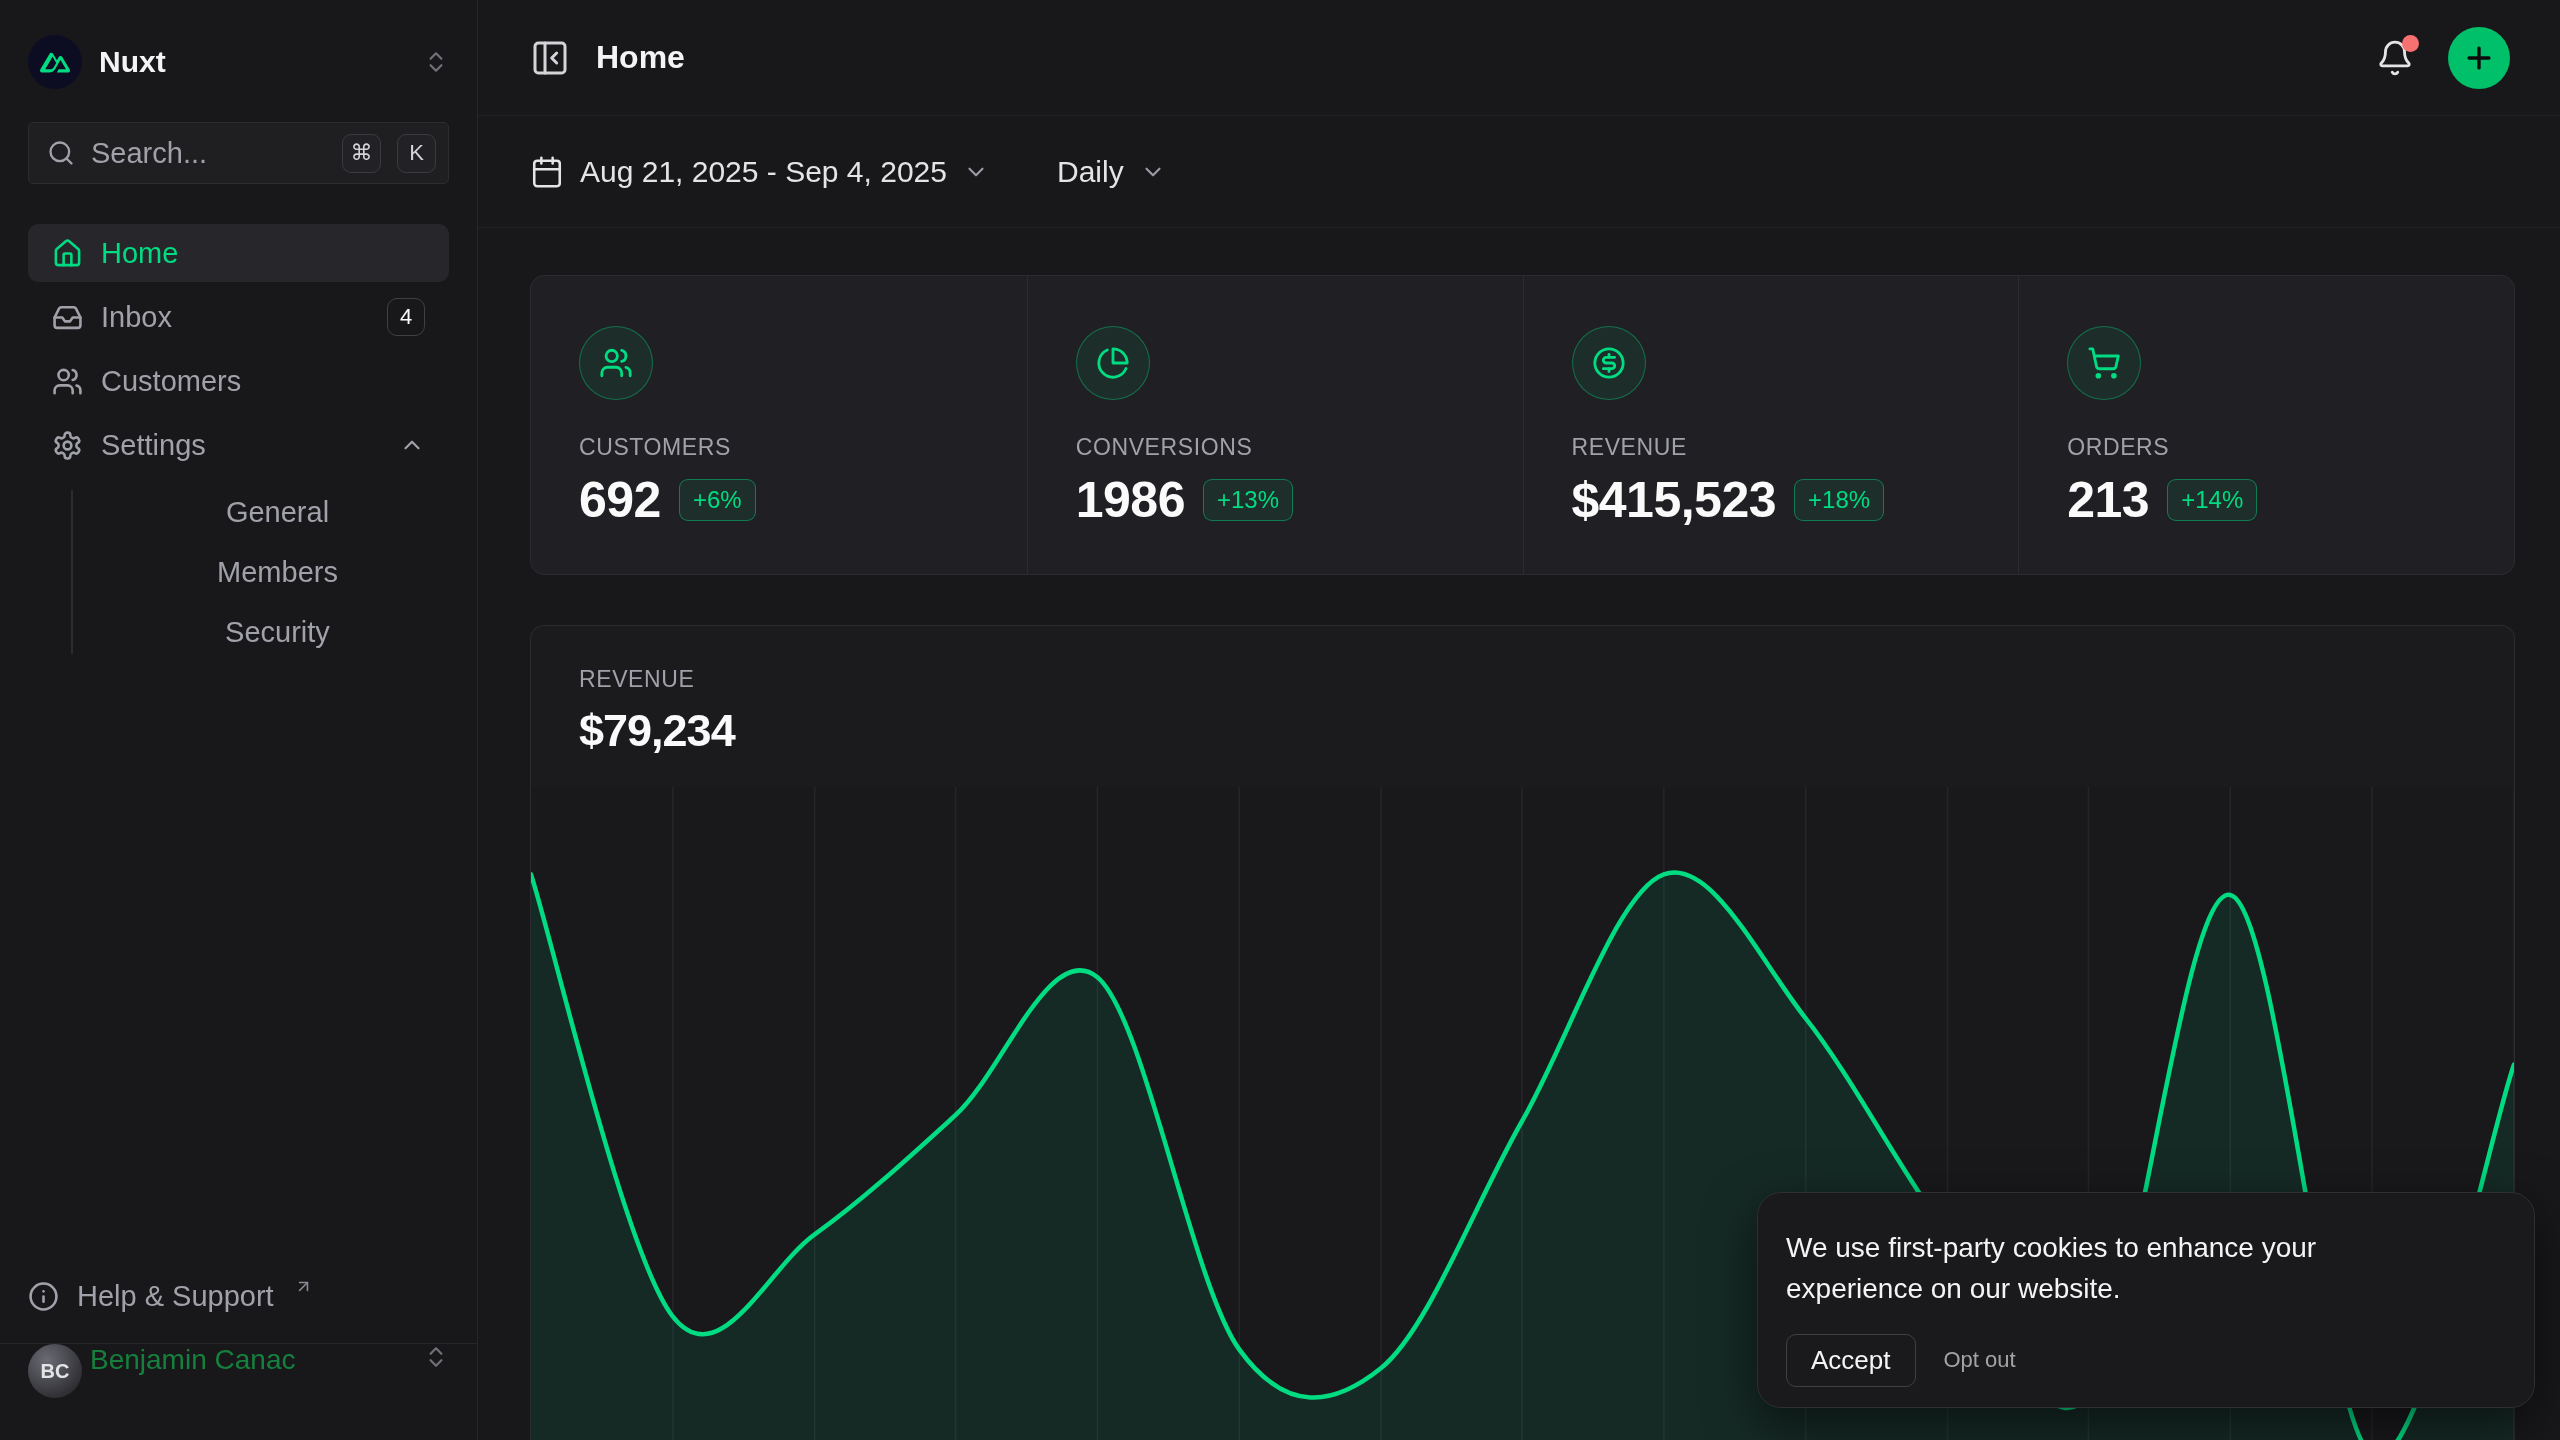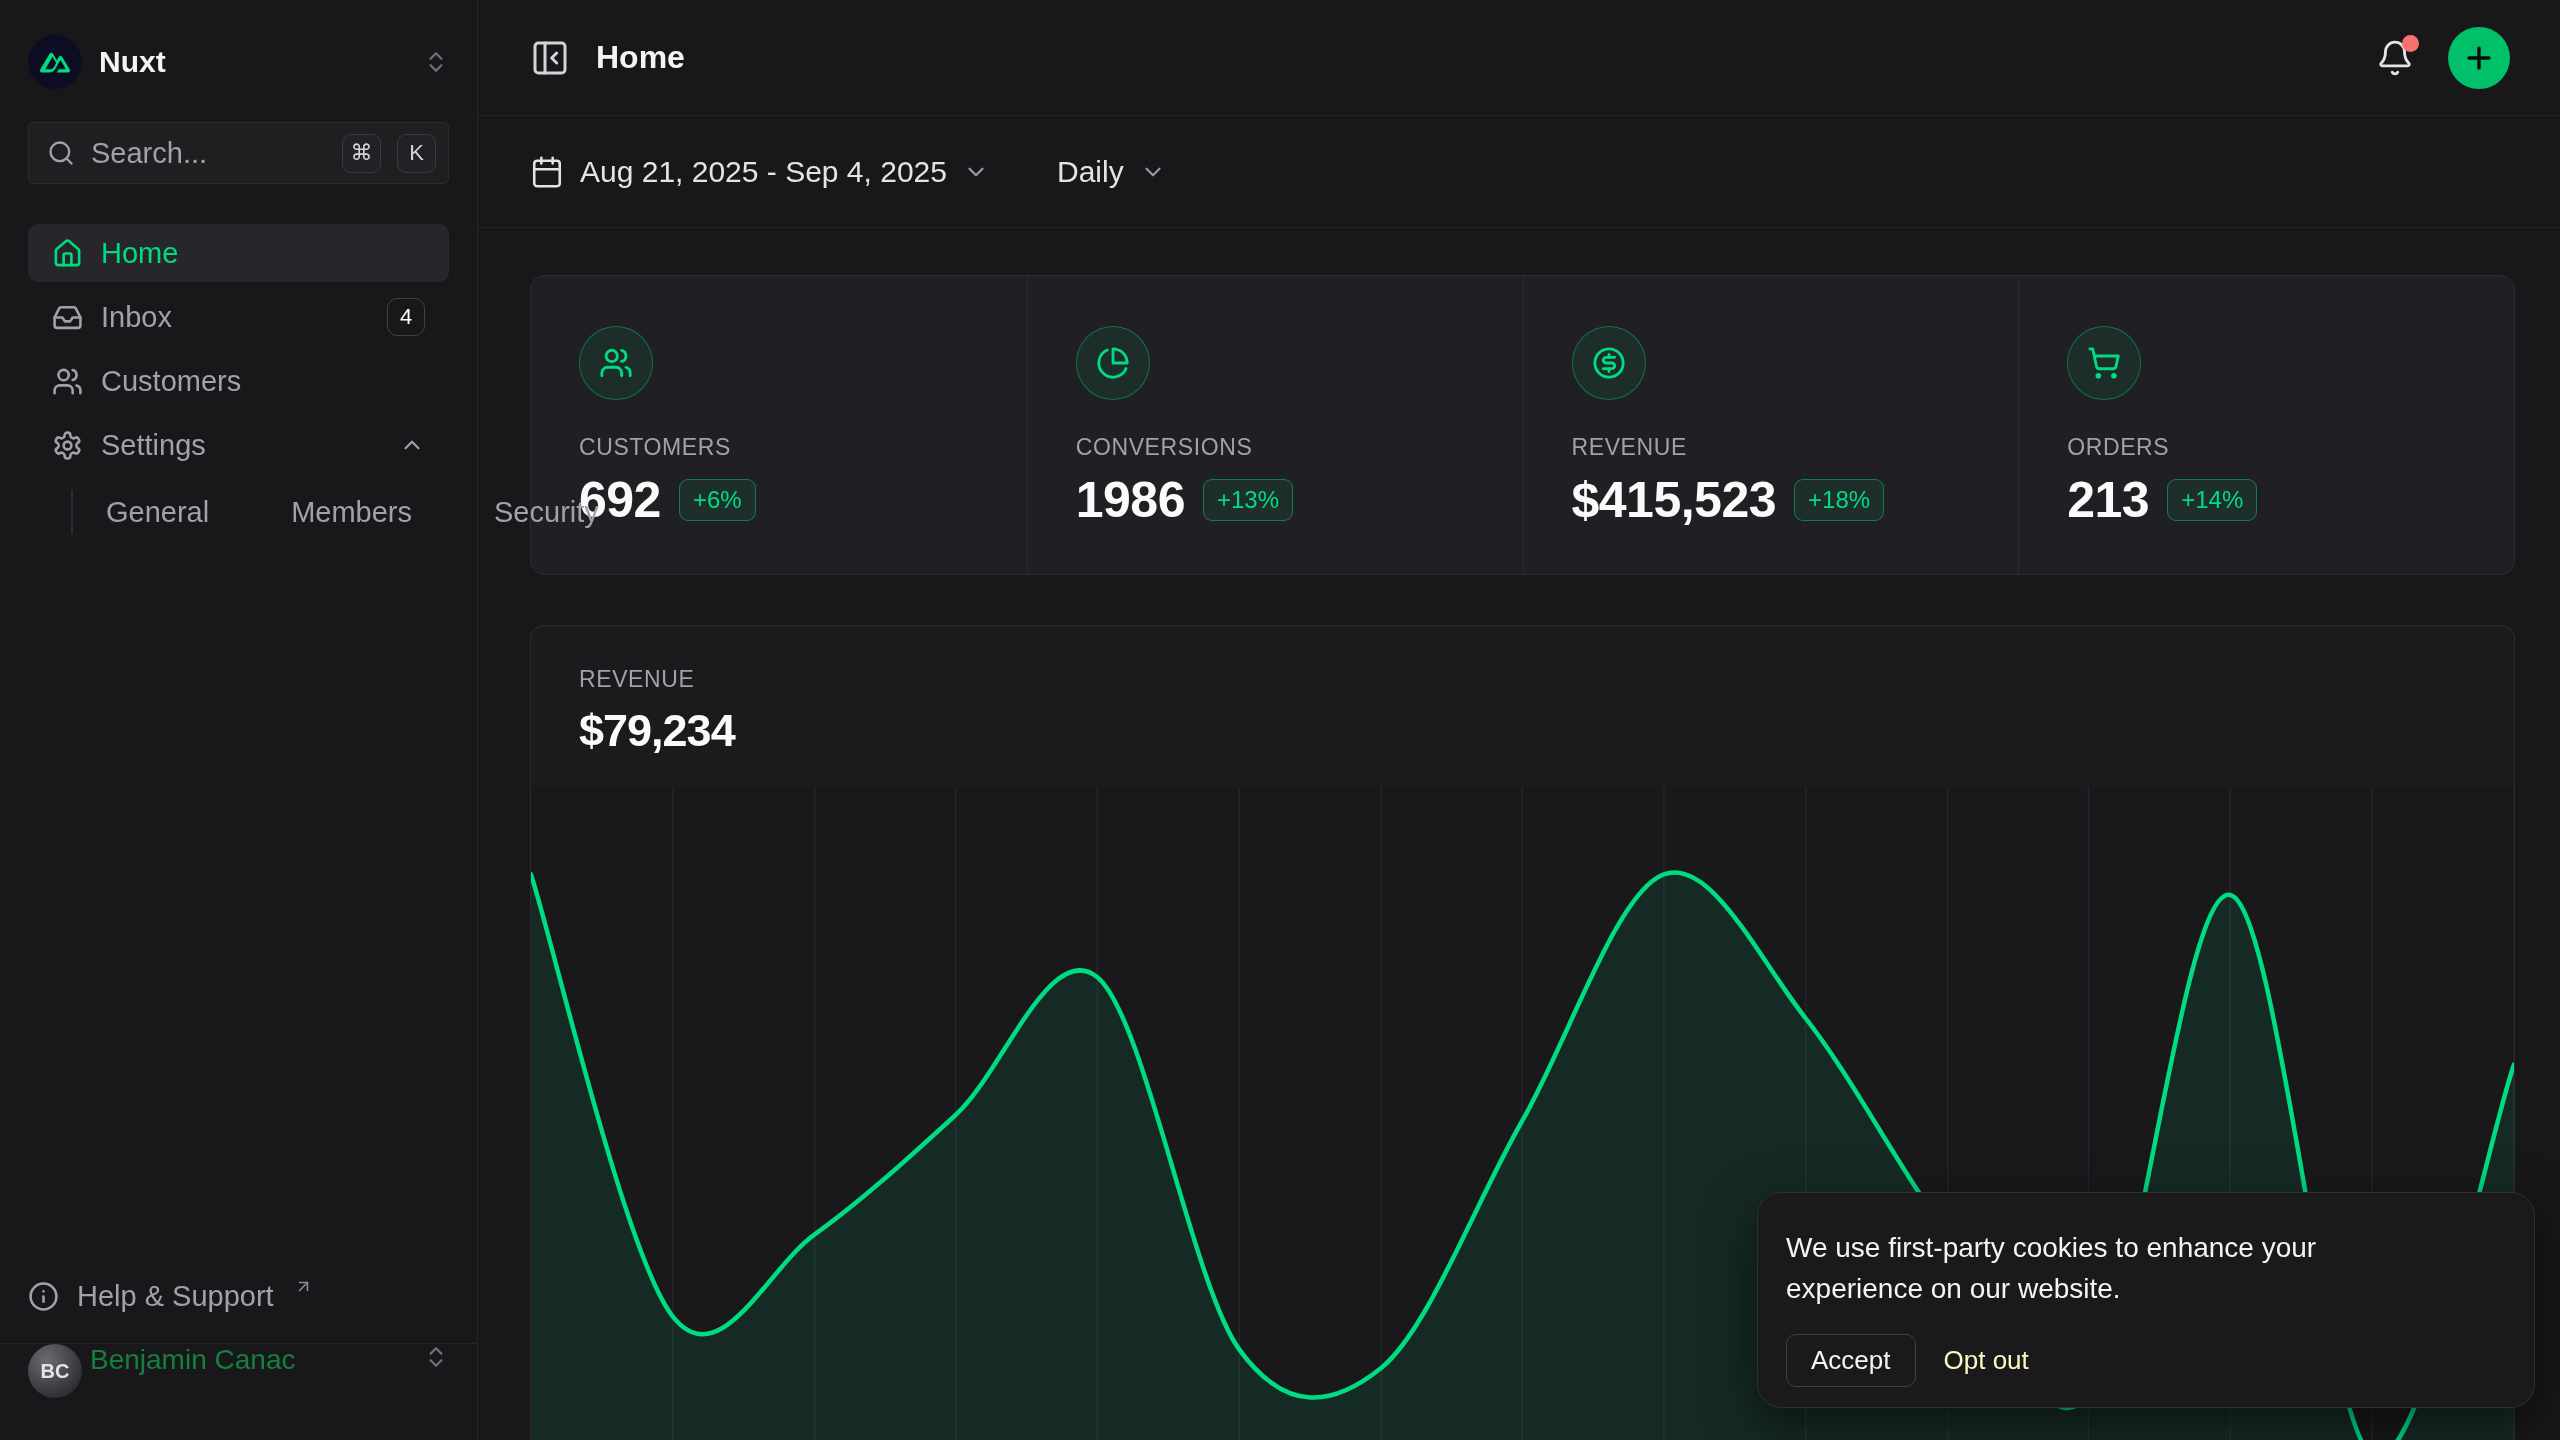--- a/index.html
+++ b/index.html
@@ -48,21 +48,21 @@
     display:flex; align-items:center; gap:18px;
     font-size:29px; font-weight:500; color:#a1a1aa; cursor:pointer;
   }
   .nav-item.active { background:#26262b; color:#00dc82; }
   .nav-badge {
     margin-left:auto; min-width:38px; height:38px; padding:0 8px;
     border:1.5px solid #3f3f46; border-radius:10px; color:#fafafa;
     font-size:22px; display:flex; align-items:center; justify-content:center;
   }
   .nav-chevron { margin-left:auto; color:#a1a1aa; }
-  .subnav { position:relative; margin-top:4px; display:flex; flex-direction:row; gap:4px;align-items:center; }
+  .subnav { position:relative; margin-top:4px; display:flex; flex-direction:column; gap:4px;align-items:center; }
   .subnav::before {
     content:""; position:absolute; left:43px; top:6px; bottom:6px;
     width:1.5px; background:#2b2b31;
   }
   .subnav-item {
     height:56px; display:flex; align-items:center; padding-left:78px;
     font-size:29px; font-weight:500; color:#a1a1aa; border-radius:10px; cursor:pointer;
   }
 
   .sidebar-bottom { margin-top:auto; display:flex; flex-direction:column; gap:4px; padding-bottom:18px; }
@@ -156,21 +156,21 @@
     padding:34px 28px; z-index:10;
   }
   .cookie-text { font-size:28px; line-height:1.48; color:#f4f4f5; max-width:640px; }
   .cookie-actions { margin-top:24px; display:flex; align-items:center; gap:10px; }
   .accept-btn {
     font-family:inherit; font-size:26px; color:#f4f4f5; cursor:pointer;
     background:transparent; border:1.5px solid #3f3f46; border-radius:10px;
     padding:10px 24px;
   }
   .optout-btn {
-    font-family:inherit; font-size:26px; color:#fef9c3; cursor:pointer;
+    font-family:inherit; font-size:22px; color:#a3a3a3; cursor:pointer;
     background:none; border:none; padding:10px 18px;
   }
 </style>
 </head>
 <body>
 
 <aside class="sidebar">
 
   <div class="brand-row">
     <span class="brand-logo">

